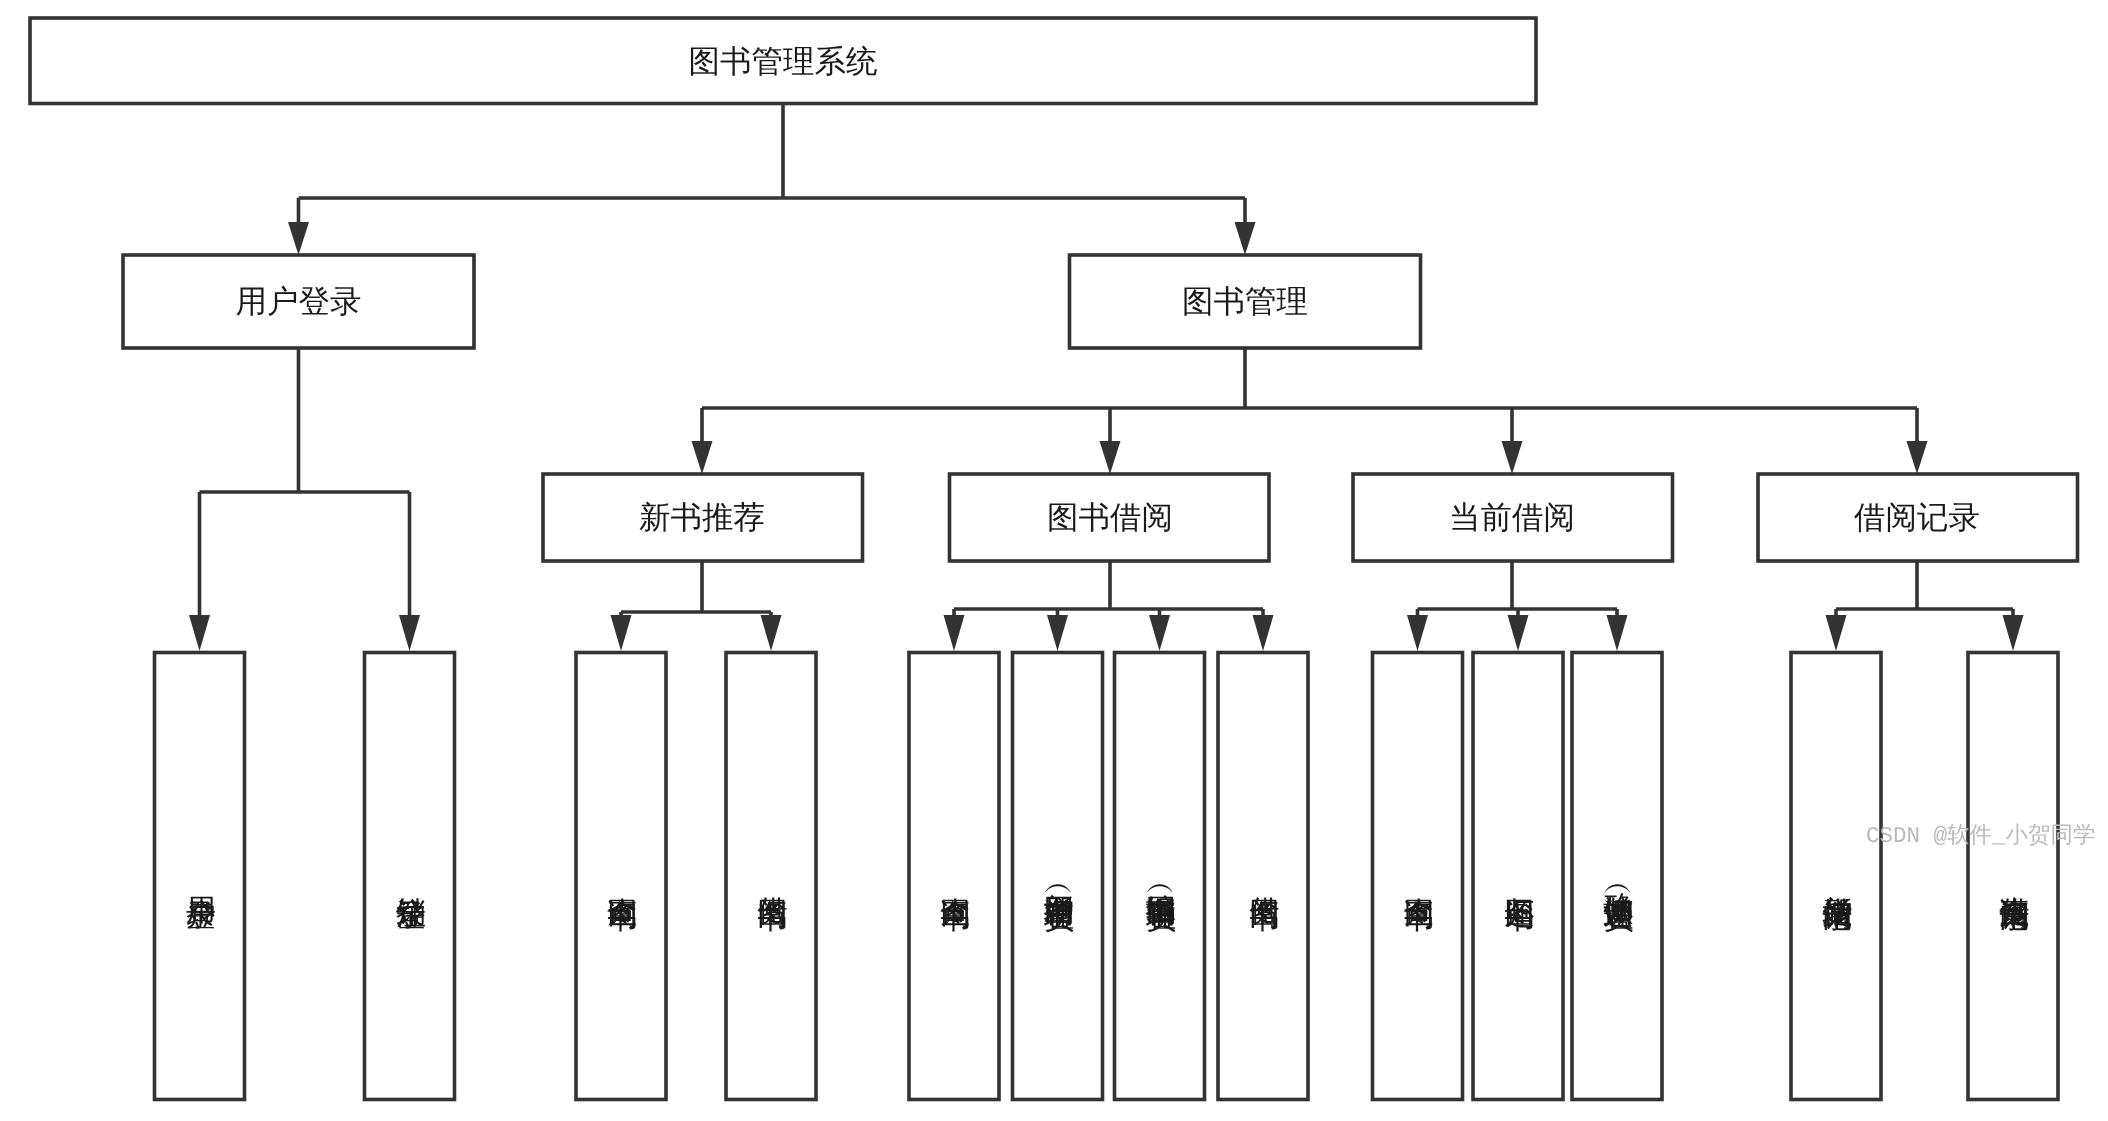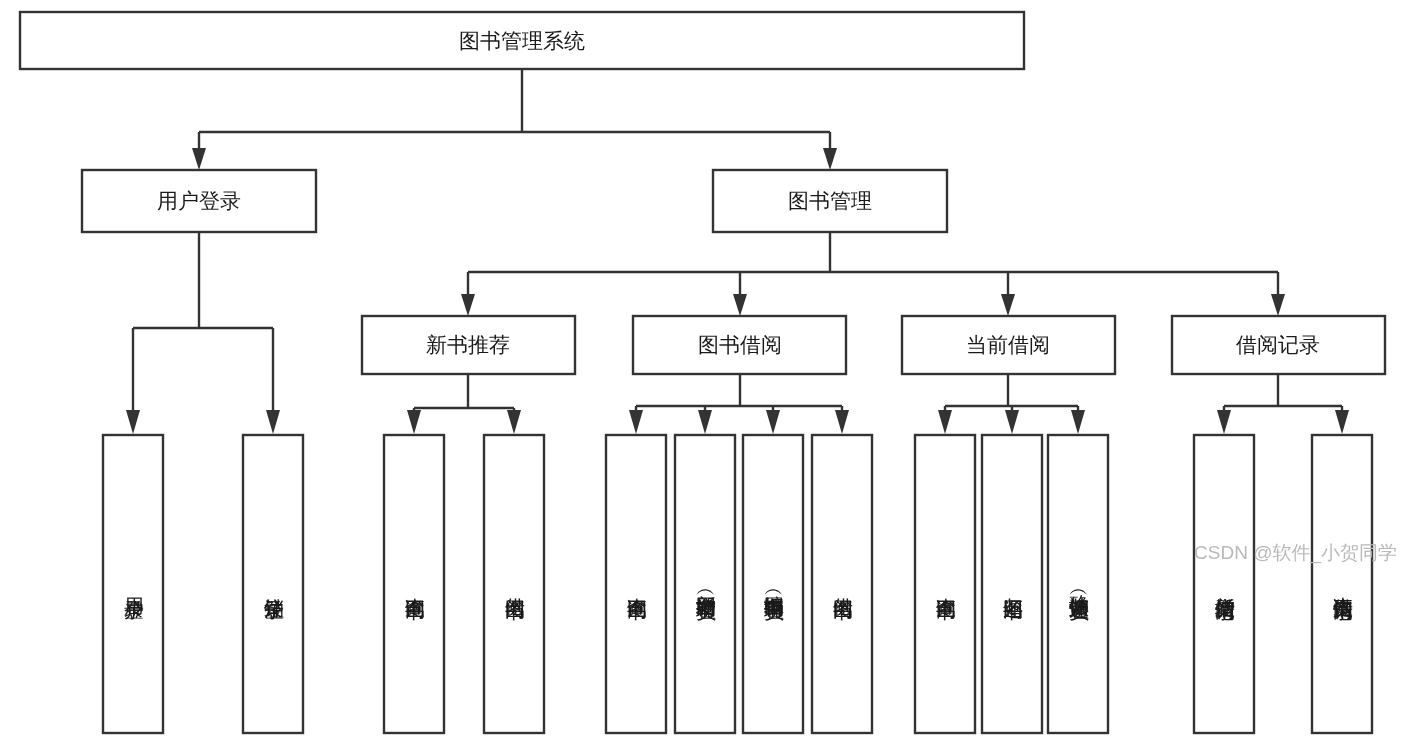--- a/index.html
+++ b/index.html
@@ -55,22 +55,22 @@
     letter-spacing: 1px;
     dominant-baseline: middle;
   }
   .label-root {
     font-size: 21px;
   }
   .watermark {
     position: absolute;
     right: 8px;
     bottom: 6px;
-    font-family: Liberation Sans, sans-serif;
-    font-size: 19px;
+    font-family: Liberation Mono, monospace;
+    font-size: 15px;
     color: #b9b9b9;
     white-space: nowrap;
     pointer-events: none;
   }
 </style>
 </head>
 <body>
 
 <div id="diagram-root">
 

